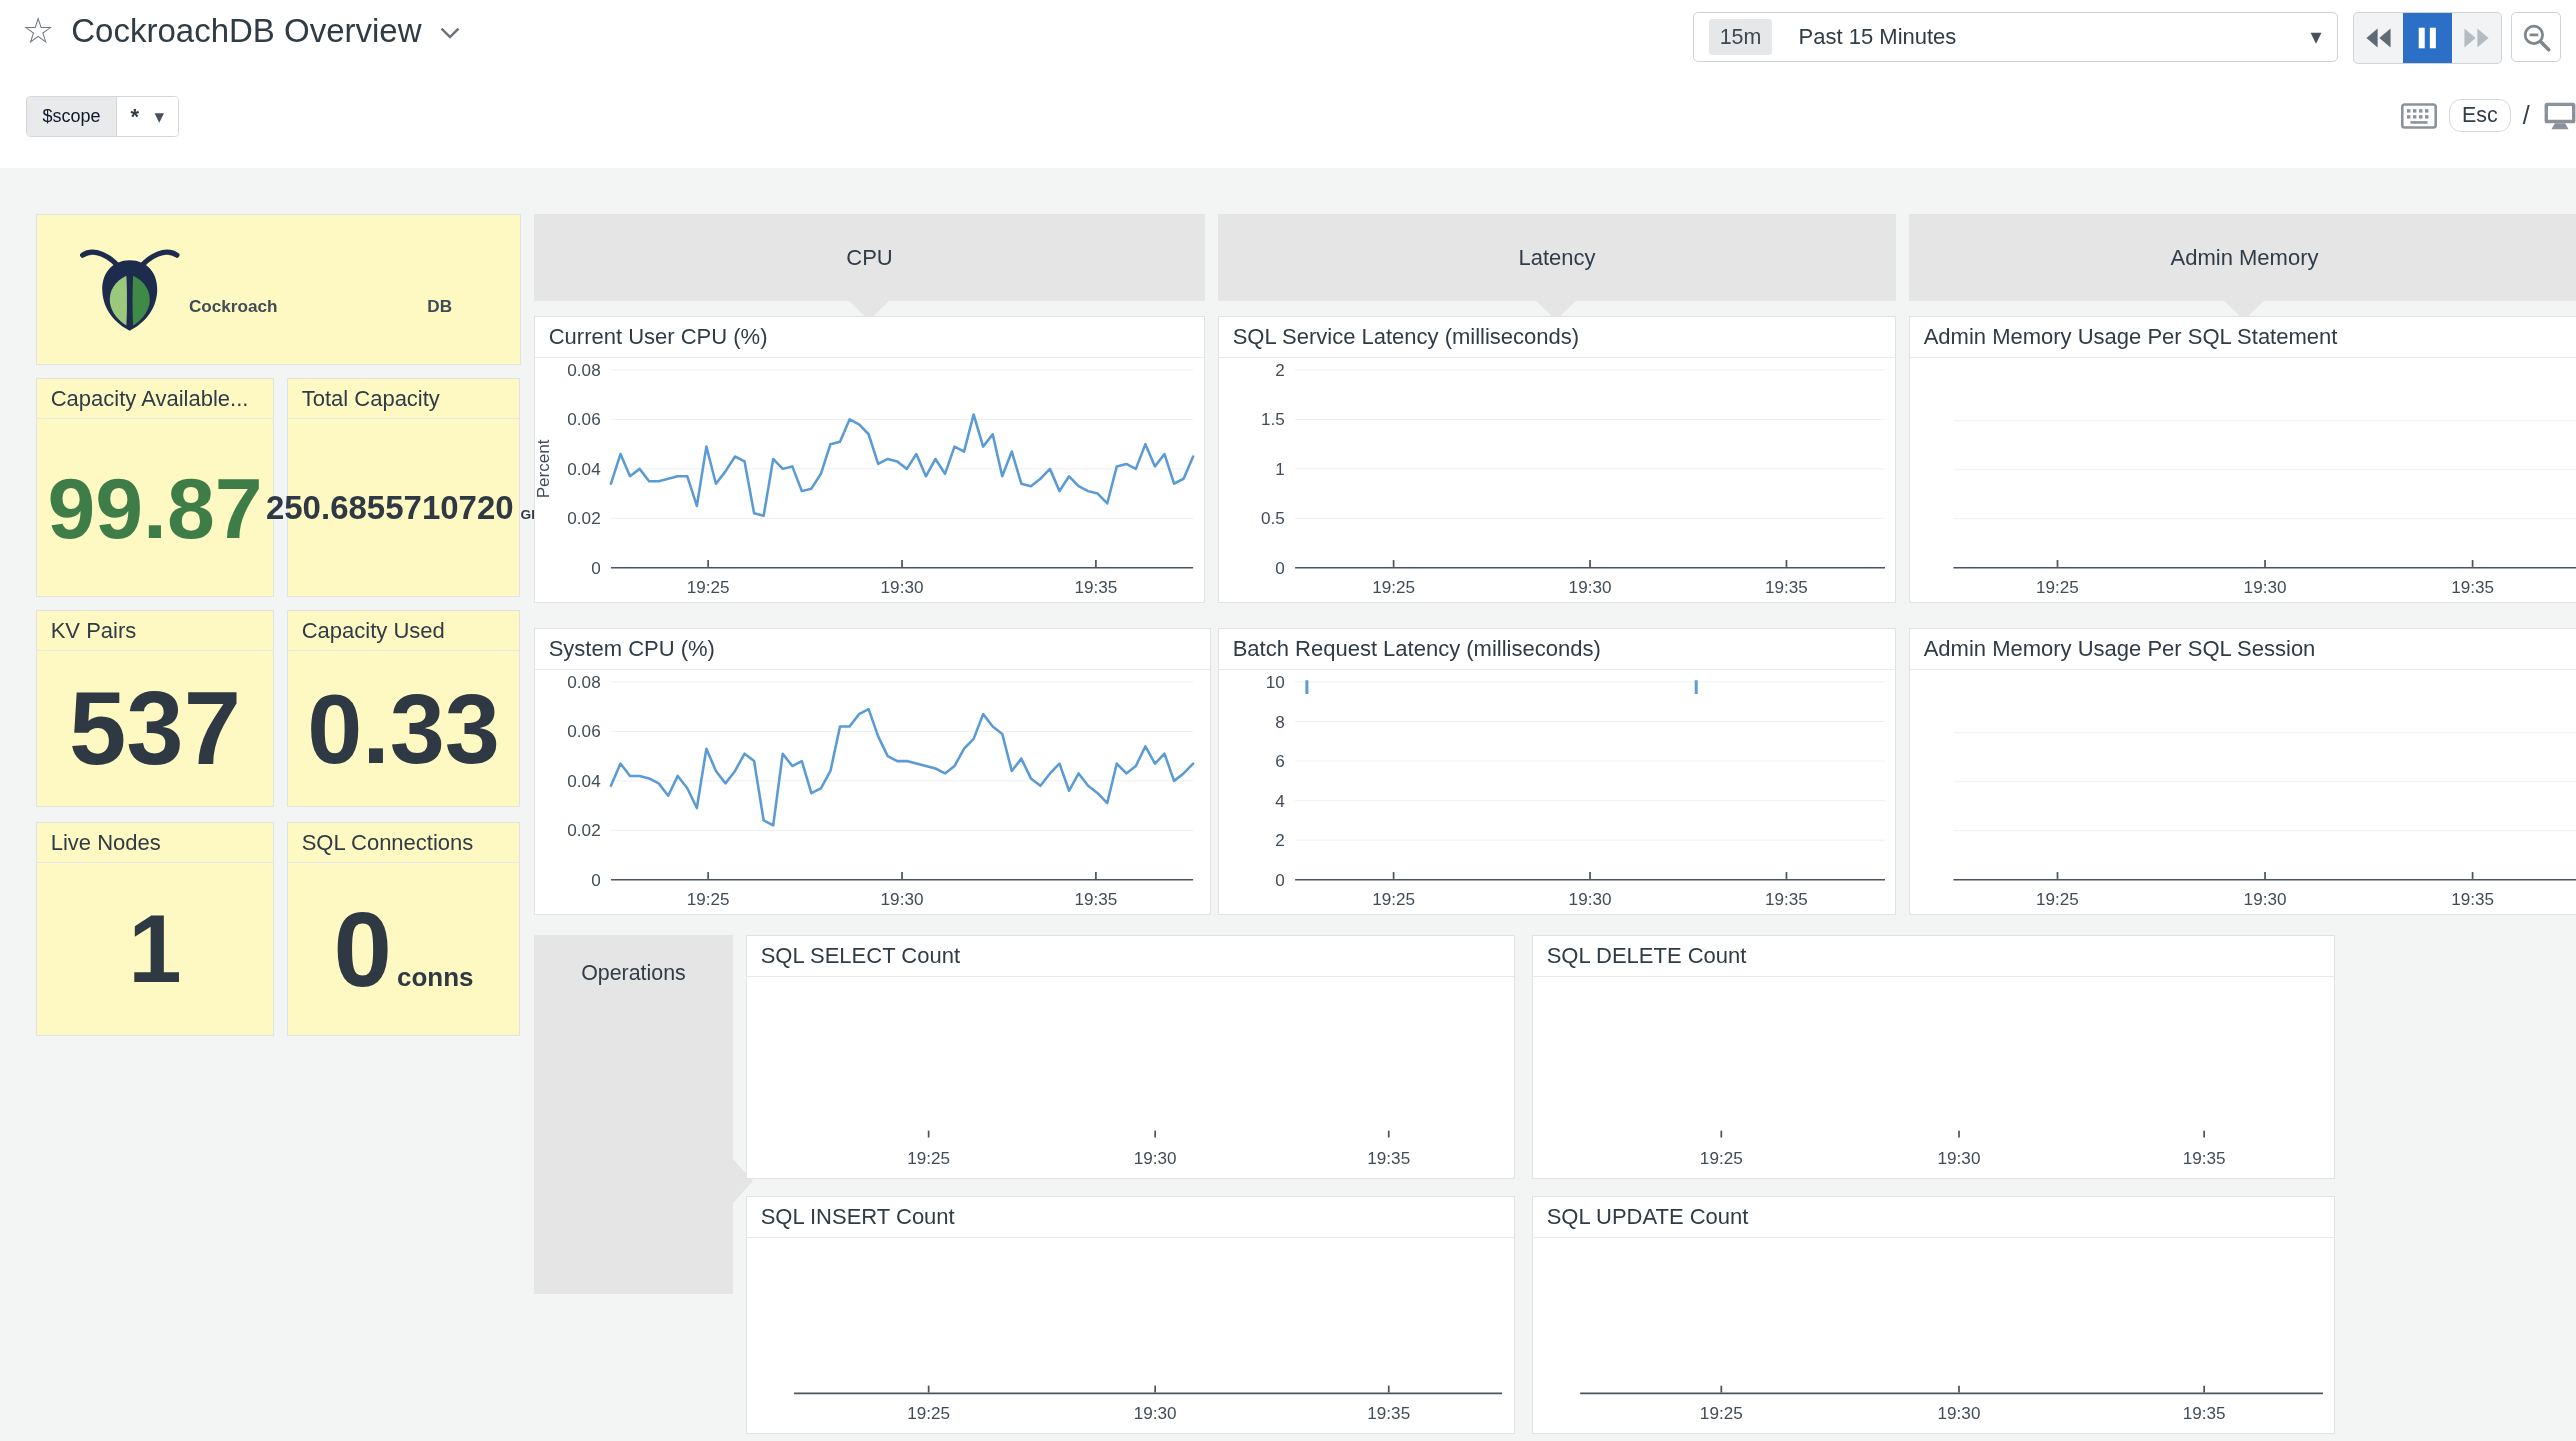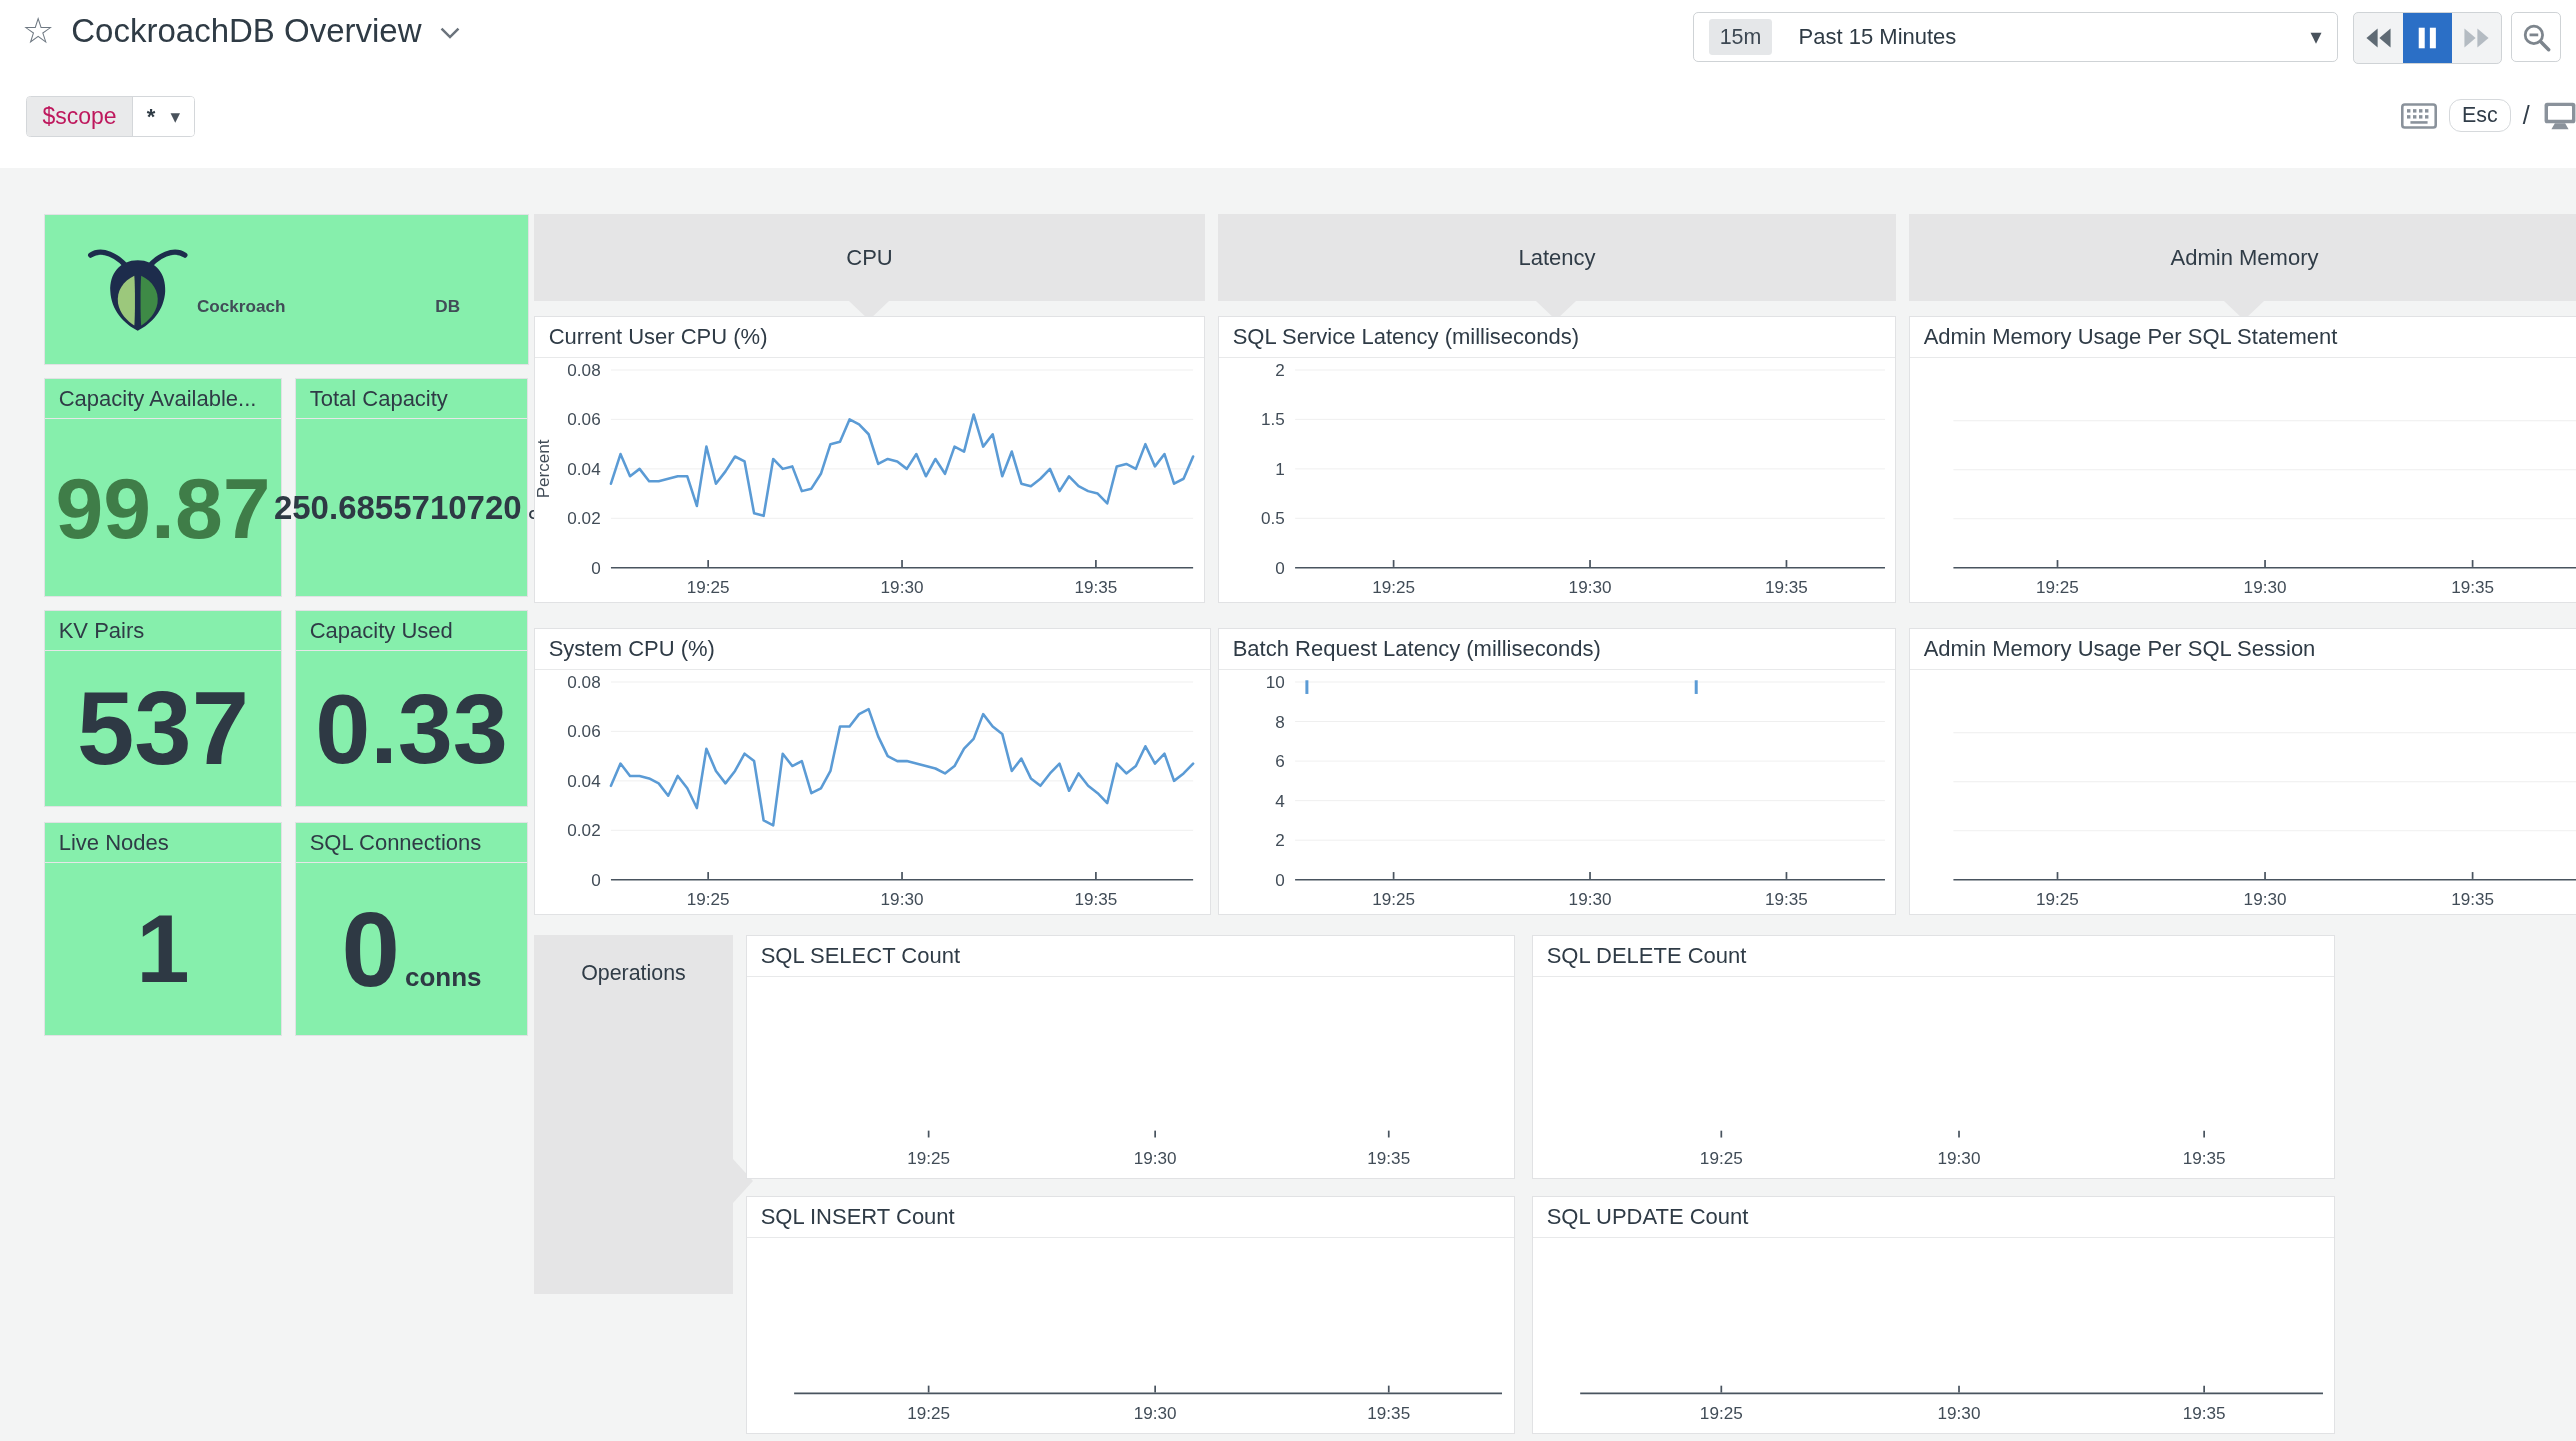--- a/index.html
+++ b/index.html
@@ -12,27 +12,27 @@
   .chev{margin-top:6.9px;cursor:pointer;}
   .time-picker{left:1693px;top:12px;width:645px;height:50px;background:#fff;border:0.9px solid #cfd3d6;border-radius:5.1px;display:flex;align-items:center;padding:0 15.4px;box-sizing:border-box;cursor:pointer;}
   .time-badge{background:#e5e7e9;border-radius:3.4px;padding:5.1px 10.3px;font-size:21.4px;color:#3c4752;}
   .time-label{margin-left:27px;font-size:22px;color:#2f3b45;}
   .caret{margin-left:auto;font-size:22px;color:#49525c;}
   .pb-group{left:2353px;top:12px;height:50px;background:#f2f3f4;border:0.9px solid #cfd3d6;border-radius:5.1px;display:flex;overflow:hidden;}
   .pb-seg{width:49px;height:50px;display:flex;align-items:center;justify-content:center;cursor:pointer;}
   .pb-mid{background:#2b6fc6;}
   .sq-btn{left:2511px;top:12px;width:50px;height:50px;background:#fff;border:0.9px solid #cfd3d6;border-radius:5.1px;display:flex;align-items:center;justify-content:center;cursor:pointer;box-sizing:border-box;}
   .scope{left:26px;top:96px;height:39px;display:flex;border:0.9px solid #d4d7da;border-radius:4.3px;overflow:hidden;cursor:pointer;}
-  .scope-var{background:#e9eaeb;padding:0 15.4px;display:flex;align-items:center;font-size:23px;color:#be185d;border-right:0.9px solid #d4d7da;}
+  .scope-var{background:#e9eaeb;padding:0 15.4px;display:flex;align-items:center;font-size:18px;color:#0f172a;border-right:0.9px solid #d4d7da;}
   .scope-val{background:#fff;padding:0 13.7px;display:flex;align-items:center;gap:15.4px;font-size:22px;font-weight:bold;color:#2f3b45;}
   .scope-val .caret{margin-left:0;font-size:19px;}
   .hint-row{left:2401px;top:96px;display:flex;align-items:center;gap:12px;height:39px;}
   .esc-badge{background:#fff;border:0.9px solid #d6d9dc;border-radius:12px;padding:3.4px 12px;font-size:21.4px;color:#313d49;}
   .slash{font-size:25px;color:#313d49;}
-  .card{background:#86efac;border:0.9px solid #e1e2e4;box-sizing:border-box;margin-left:8px;}
+  .card{background:#fef9c3;border:0.9px solid #e1e2e4;box-sizing:border-box;}
   .logo-card{display:flex;align-items:center;justify-content:center;}
   .stat-title{height:39px;line-height:39px;padding:0 13.7px;font-size:22px;color:#2f3b46;border-bottom:0.9px solid #e6e7e8;white-space:nowrap;overflow:hidden;}
   .stat-val-area{position:absolute;left:0;right:0;top:40px;bottom:0;display:flex;align-items:center;justify-content:center;}
   .stat-value{font-weight:bold;color:#2e3944;line-height:1;display:flex;align-items:baseline;}
   .green{color:#3f7d48;}
   .unit-sm{font-size:13.7px;font-weight:bold;margin-left:6.9px;}
   .unit-lg{font-size:26px;font-weight:bold;margin-left:5.1px;}
   .grp-hdr{background:#e5e5e6;display:flex;align-items:center;justify-content:center;font-size:22px;color:#303c47;}
   .tail-down{width:0;height:0;border-left:20.6px solid transparent;border-right:20.6px solid transparent;border-top:19px solid #e5e5e6;}
   .tail-right{width:0;height:0;border-top:22px solid transparent;border-bottom:22px solid transparent;border-left:20.6px solid #e5e5e6;}

